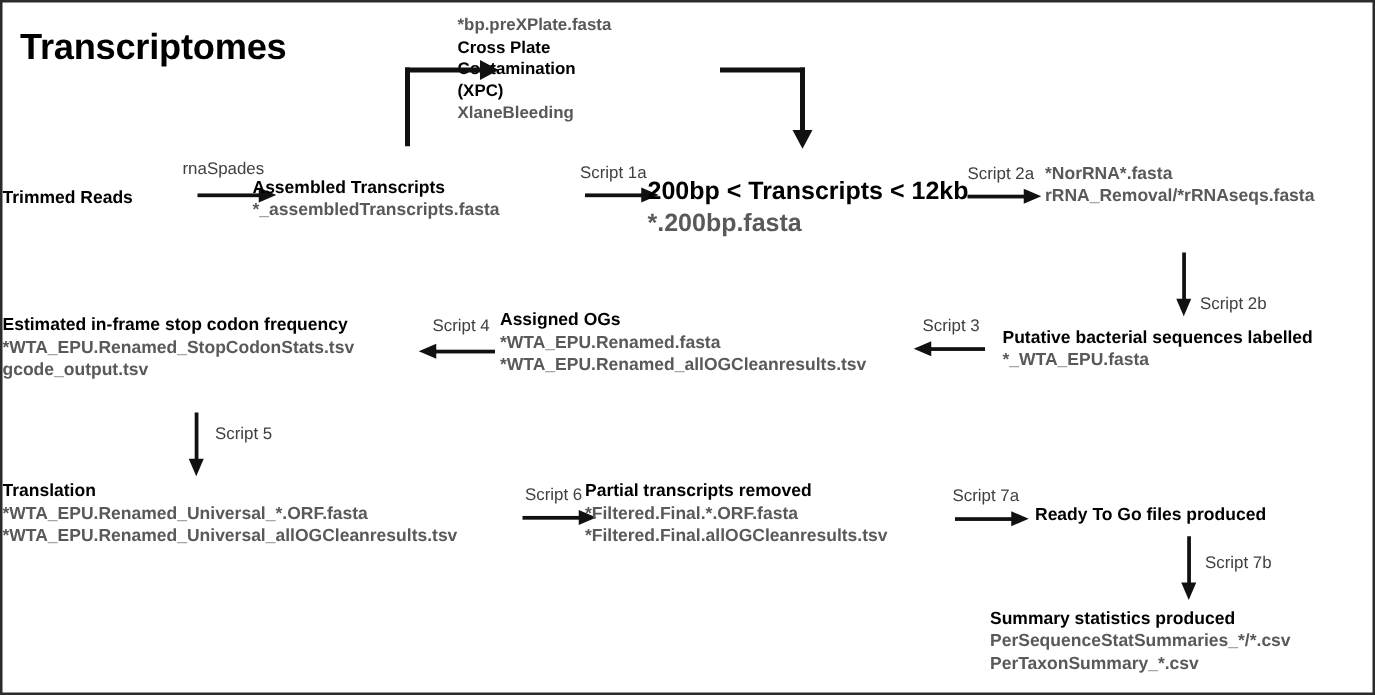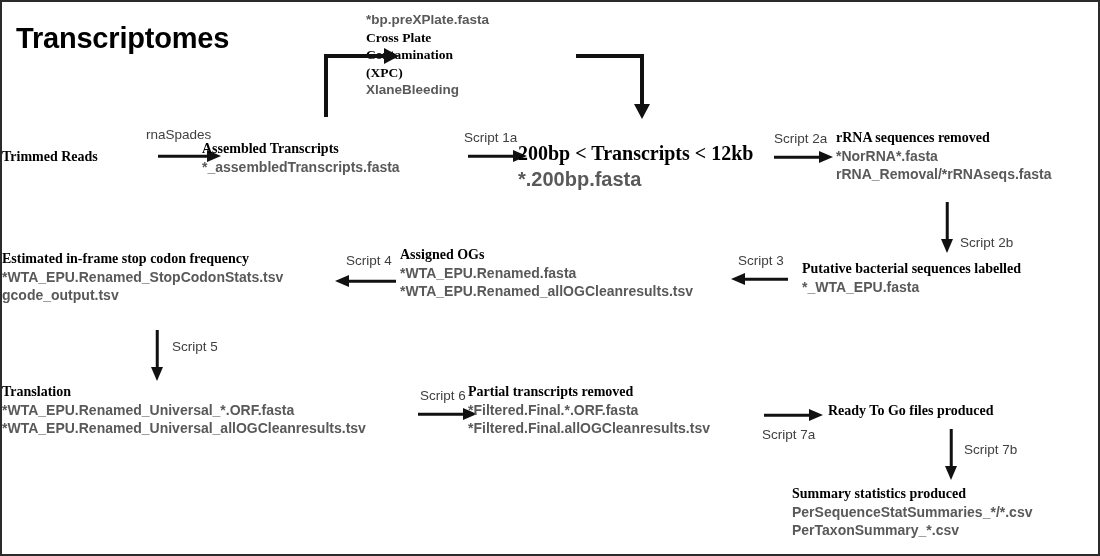--- a/index.html
+++ b/index.html
@@ -22,21 +22,20 @@
   
   .node {
     position: absolute;
     text-align: left;
     line-height: 1.30;
     white-space: nowrap;
   }
   .ttl {
     color: #000000;
     font-weight: bold;
-    font-family: Liberation Serif, serif;
   }
   .file {
     color: #595959;
     font-weight: bold;
   }
   .edge-label {
     position: absolute;
     color: #404040;
     font-weight: normal;
     white-space: nowrap;
@@ -149,21 +148,20 @@
     <div class="file">*.200bp.fasta</div>
   </div>
 
   <div class="edge-label" style="left:772px; top:130px;">Script 2a</div>
   <div class="arrow a-right" style="left:772px; top:148px; width:58px; height:14px;">
     <div class="shaft" style="width:48px;"></div>
     <div class="head"></div>
   </div>
 
   <div class="node" style="left:834px; top:127px; width:248px; font-size:14px;">
-    <div class="ttl">rRNA sequences removed</div>
     <div class="file">*NorRNA*.fasta</div>
     <div class="file">rRNA_Removal/*rRNAseqs.fasta</div>
   </div>
 
   <div class="arrow a-down" style="left:938px; top:200px; width:14px; height:50px;">
     <div class="shaft" style="height:40px;"></div>
     <div class="head"></div>
   </div>
   <div class="edge-label" style="left:958px; top:215px;margin-top:19px;">Script 2b</div>
 
@@ -213,21 +211,21 @@
     <div class="shaft" style="width:48px;"></div>
     <div class="head"></div>
   </div>
 
   <div class="node" style="left:466px; top:381px; width:292px; font-size:14px;">
     <div class="ttl">Partial transcripts removed</div>
     <div class="file">*Filtered.Final.*.ORF.fasta</div>
     <div class="file">*Filtered.Final.allOGCleanresults.tsv</div>
   </div>
 
-  <div class="edge-label" style="left:760px; top:388px;margin-top:38px;">Script 7a</div>
+  <div class="edge-label" style="left:760px; top:388px;">Script 7a</div>
   <div class="arrow a-right" style="left:762px; top:406px; width:58px; height:14px;">
     <div class="shaft" style="width:48px;"></div>
     <div class="head"></div>
   </div>
 
   <div class="node" style="left:826px; top:400px; width:256px; font-size:14px;">
     <div class="ttl">Ready To Go files produced</div>
   </div>
 
   <div class="arrow a-down" style="left:942px; top:427px; width:14px; height:50px;">

